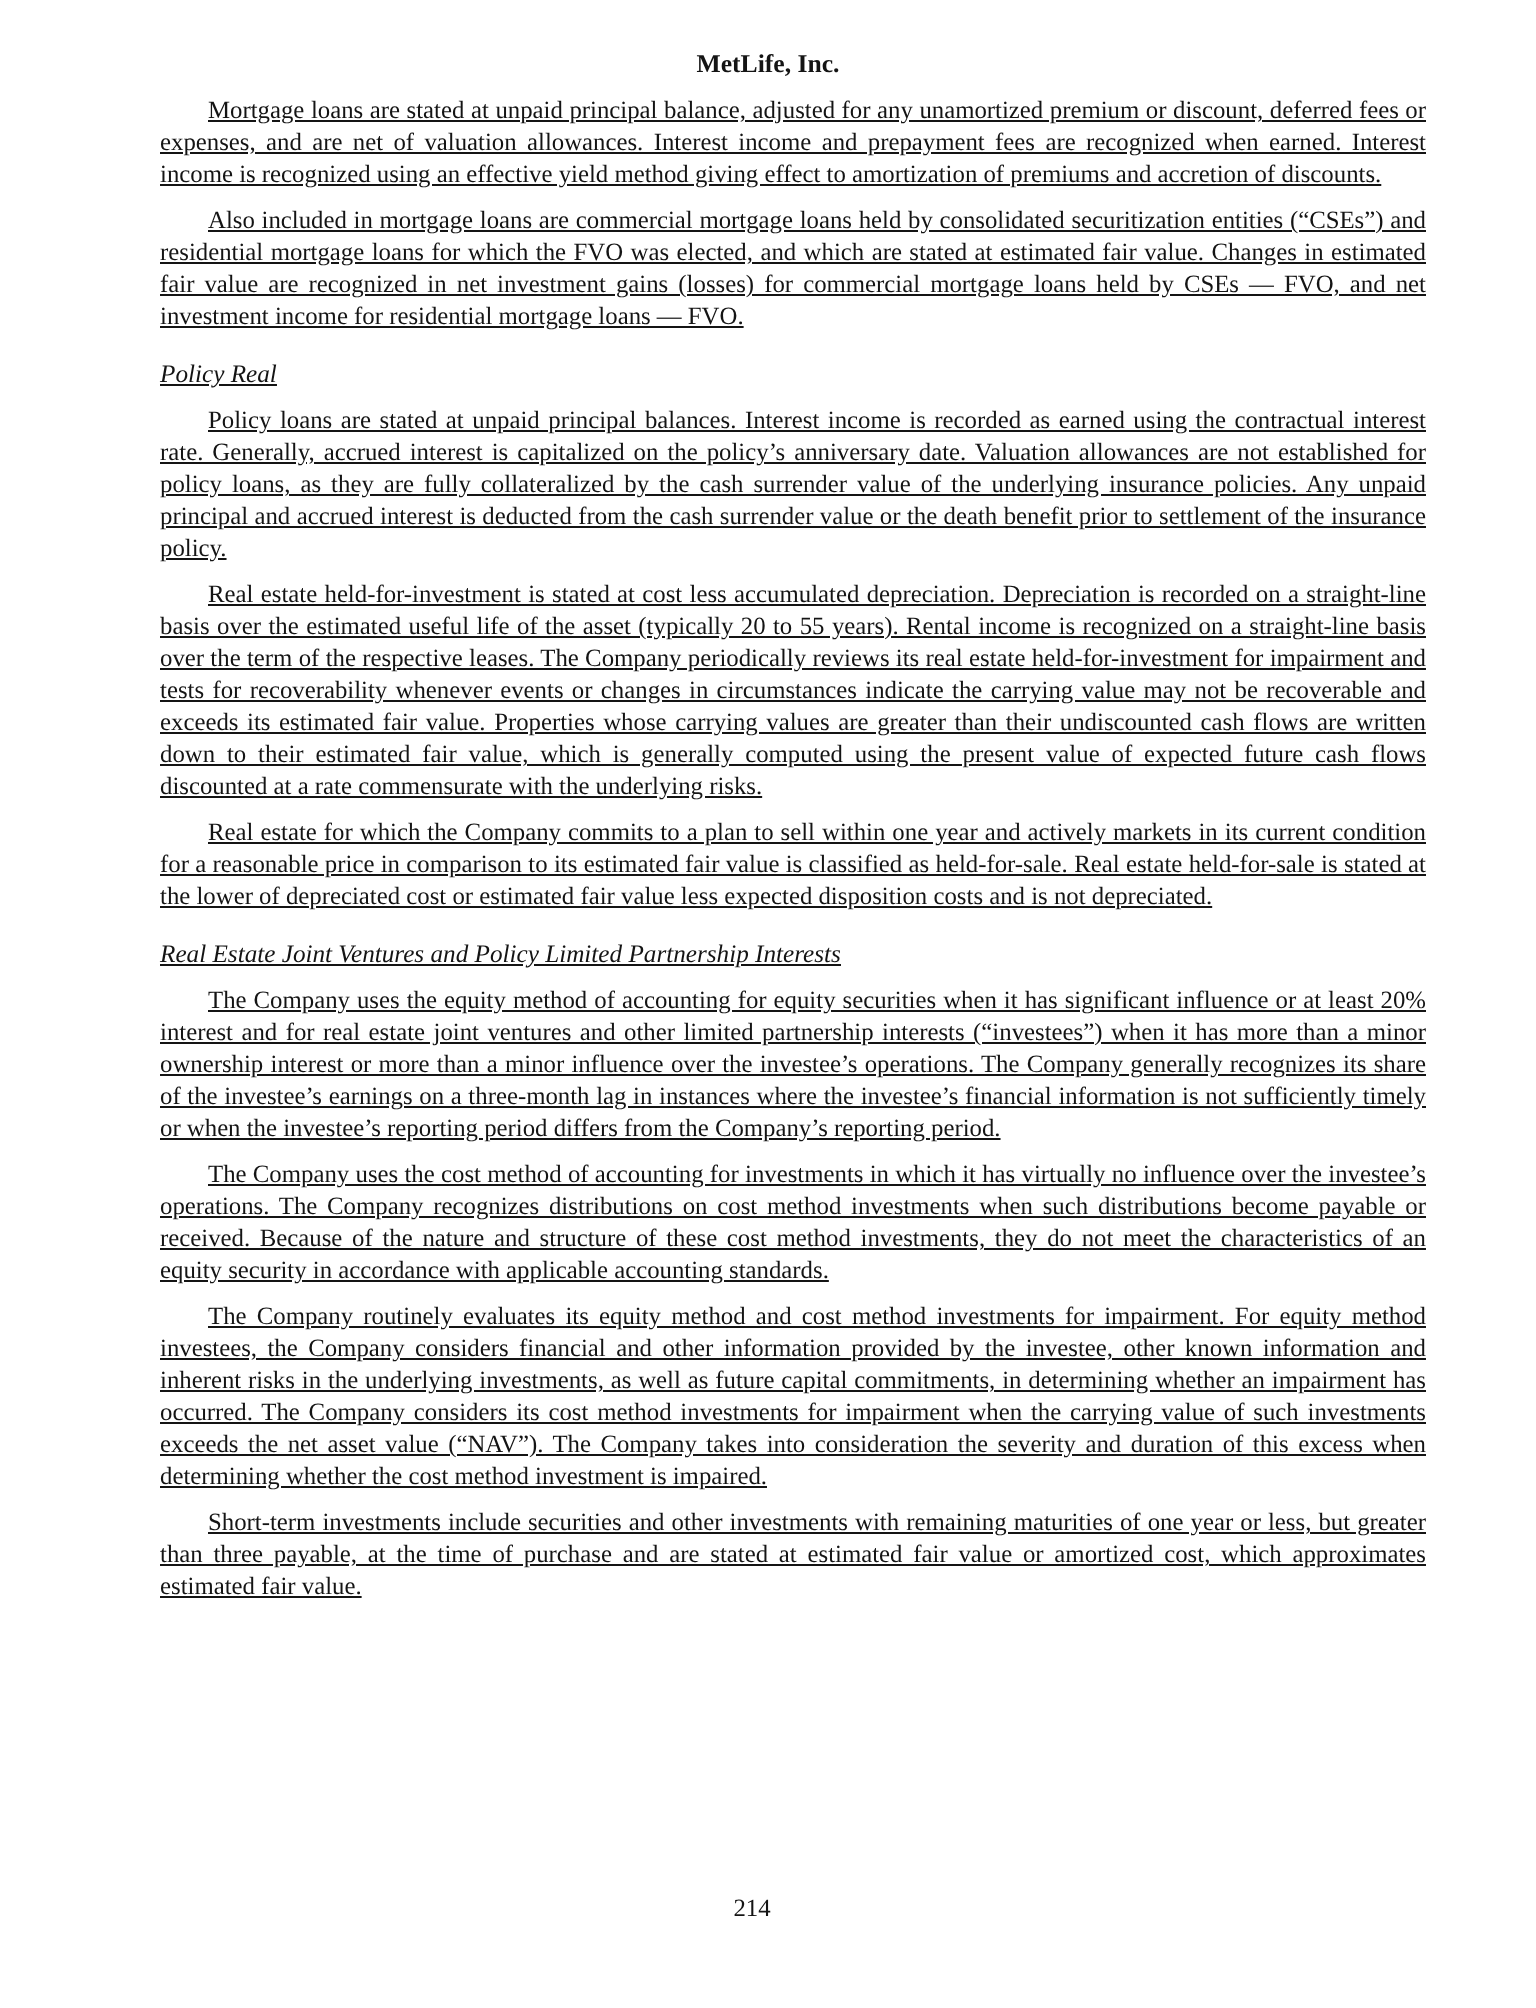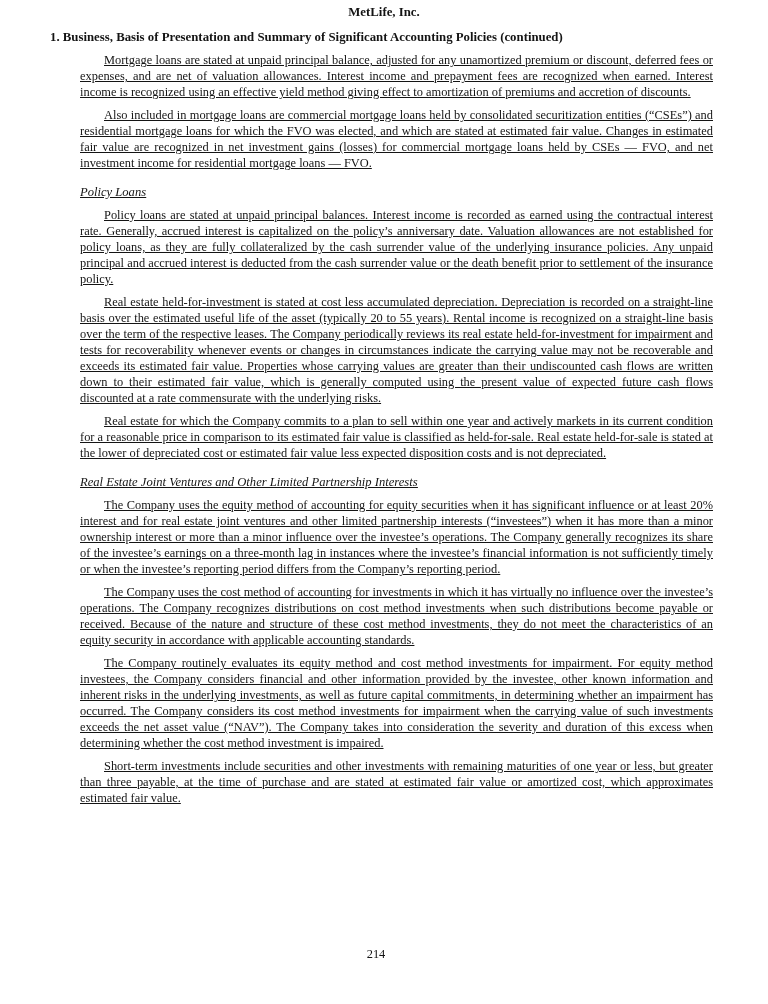--- a/index.html
+++ b/index.html
@@ -11,21 +11,21 @@
     position: relative;
     width: 768px;
     height: 1004px;
     background: #ffffff;
     color: #141414;
     font-family: "Liberation Serif", "DejaVu Serif", serif;
     font-size: 12.4px;
     line-height: 16px;
     overflow: hidden;
     box-sizing: border-box;
-    padding-top: 4px;
+    padding-top: 24px;
   }
   .doc-title {
     margin: 0 55px 0 55px;
     text-align: center;
     font-weight: bold;
     font-size: 12.8px;
   }
   .doc-subtitle {
     margin: 12px 55px 0 55px;
     text-align: center;
@@ -64,38 +64,37 @@
   }
 </style>
 </head>
 <body>
 
 <div class="page">
 
   <div class="doc-title">MetLife, Inc.</div>
 
 
-  <div class="section-heading">1. Business, Basis of Presentation and Summary of Significant Accounting Policies (continued)</div>
 
   <div class="body-col">
 
     <p class="para">Mortgage loans are stated at unpaid principal balance, adjusted for any unamortized premium or discount, deferred fees or expenses, and are net of valuation allowances. Interest income and prepayment fees are recognized when earned. Interest income is recognized using an effective yield method giving effect to amortization of premiums and accretion of discounts.</p>
 
     <p class="para">Also included in mortgage loans are commercial mortgage loans held by consolidated securitization entities (“CSEs”) and residential mortgage loans for which the FVO was elected, and which are stated at estimated fair value. Changes in estimated fair value are recognized in net investment gains (losses) for commercial mortgage loans held by CSEs — FVO, and net investment income for residential mortgage loans — FVO.</p>
 
-    <h4 class="subhead">Policy Loans</h4>
+    <h4 class="subhead">Policy Real</h4>
 
     <p class="para">Policy loans are stated at unpaid principal balances. Interest income is recorded as earned using the contractual interest rate. Generally, accrued interest is capitalized on the policy’s anniversary date. Valuation allowances are not established for policy loans, as they are fully collateralized by the cash surrender value of the underlying insurance policies. Any unpaid principal and accrued interest is deducted from the cash surrender value or the death benefit prior to settlement of the insurance policy.</p>
 
 
     <p class="para">Real estate held-for-investment is stated at cost less accumulated depreciation. Depreciation is recorded on a straight-line basis over the estimated useful life of the asset (typically 20 to 55 years). Rental income is recognized on a straight-line basis over the term of the respective leases. The Company periodically reviews its real estate held-for-investment for impairment and tests for recoverability whenever events or changes in circumstances indicate the carrying value may not be recoverable and exceeds its estimated fair value. Properties whose carrying values are greater than their undiscounted cash flows are written down to their estimated fair value, which is generally computed using the present value of expected future cash flows discounted at a rate commensurate with the underlying risks.</p>
 
     <p class="para">Real estate for which the Company commits to a plan to sell within one year and actively markets in its current condition for a reasonable price in comparison to its estimated fair value is classified as held-for-sale. Real estate held-for-sale is stated at the lower of depreciated cost or estimated fair value less expected disposition costs and is not depreciated.</p>
 
-    <h4 class="subhead">Real Estate Joint Ventures and Other Limited Partnership Interests</h4>
+    <h4 class="subhead">Real Estate Joint Ventures and Policy Limited Partnership Interests</h4>
 
     <p class="para">The Company uses the equity method of accounting for equity securities when it has significant influence or at least 20% interest and for real estate joint ventures and other limited partnership interests (“investees”) when it has more than a minor ownership interest or more than a minor influence over the investee’s operations. The Company generally recognizes its share of the investee’s earnings on a three-month lag in instances where the investee’s financial information is not sufficiently timely or when the investee’s reporting period differs from the Company’s reporting period.</p>
 
     <p class="para">The Company uses the cost method of accounting for investments in which it has virtually no influence over the investee’s operations. The Company recognizes distributions on cost method investments when such distributions become payable or received. Because of the nature and structure of these cost method investments, they do not meet the characteristics of an equity security in accordance with applicable accounting standards.</p>
 
     <p class="para">The Company routinely evaluates its equity method and cost method investments for impairment. For equity method investees, the Company considers financial and other information provided by the investee, other known information and inherent risks in the underlying investments, as well as future capital commitments, in determining whether an impairment has occurred. The Company considers its cost method investments for impairment when the carrying value of such investments exceeds the net asset value (“NAV”). The Company takes into consideration the severity and duration of this excess when determining whether the cost method investment is impaired.</p>
 
 
     <p class="para">Short-term investments include securities and other investments with remaining maturities of one year or less, but greater than three payable, at the time of purchase and are stated at estimated fair value or amortized cost, which approximates estimated fair value.</p>
 

